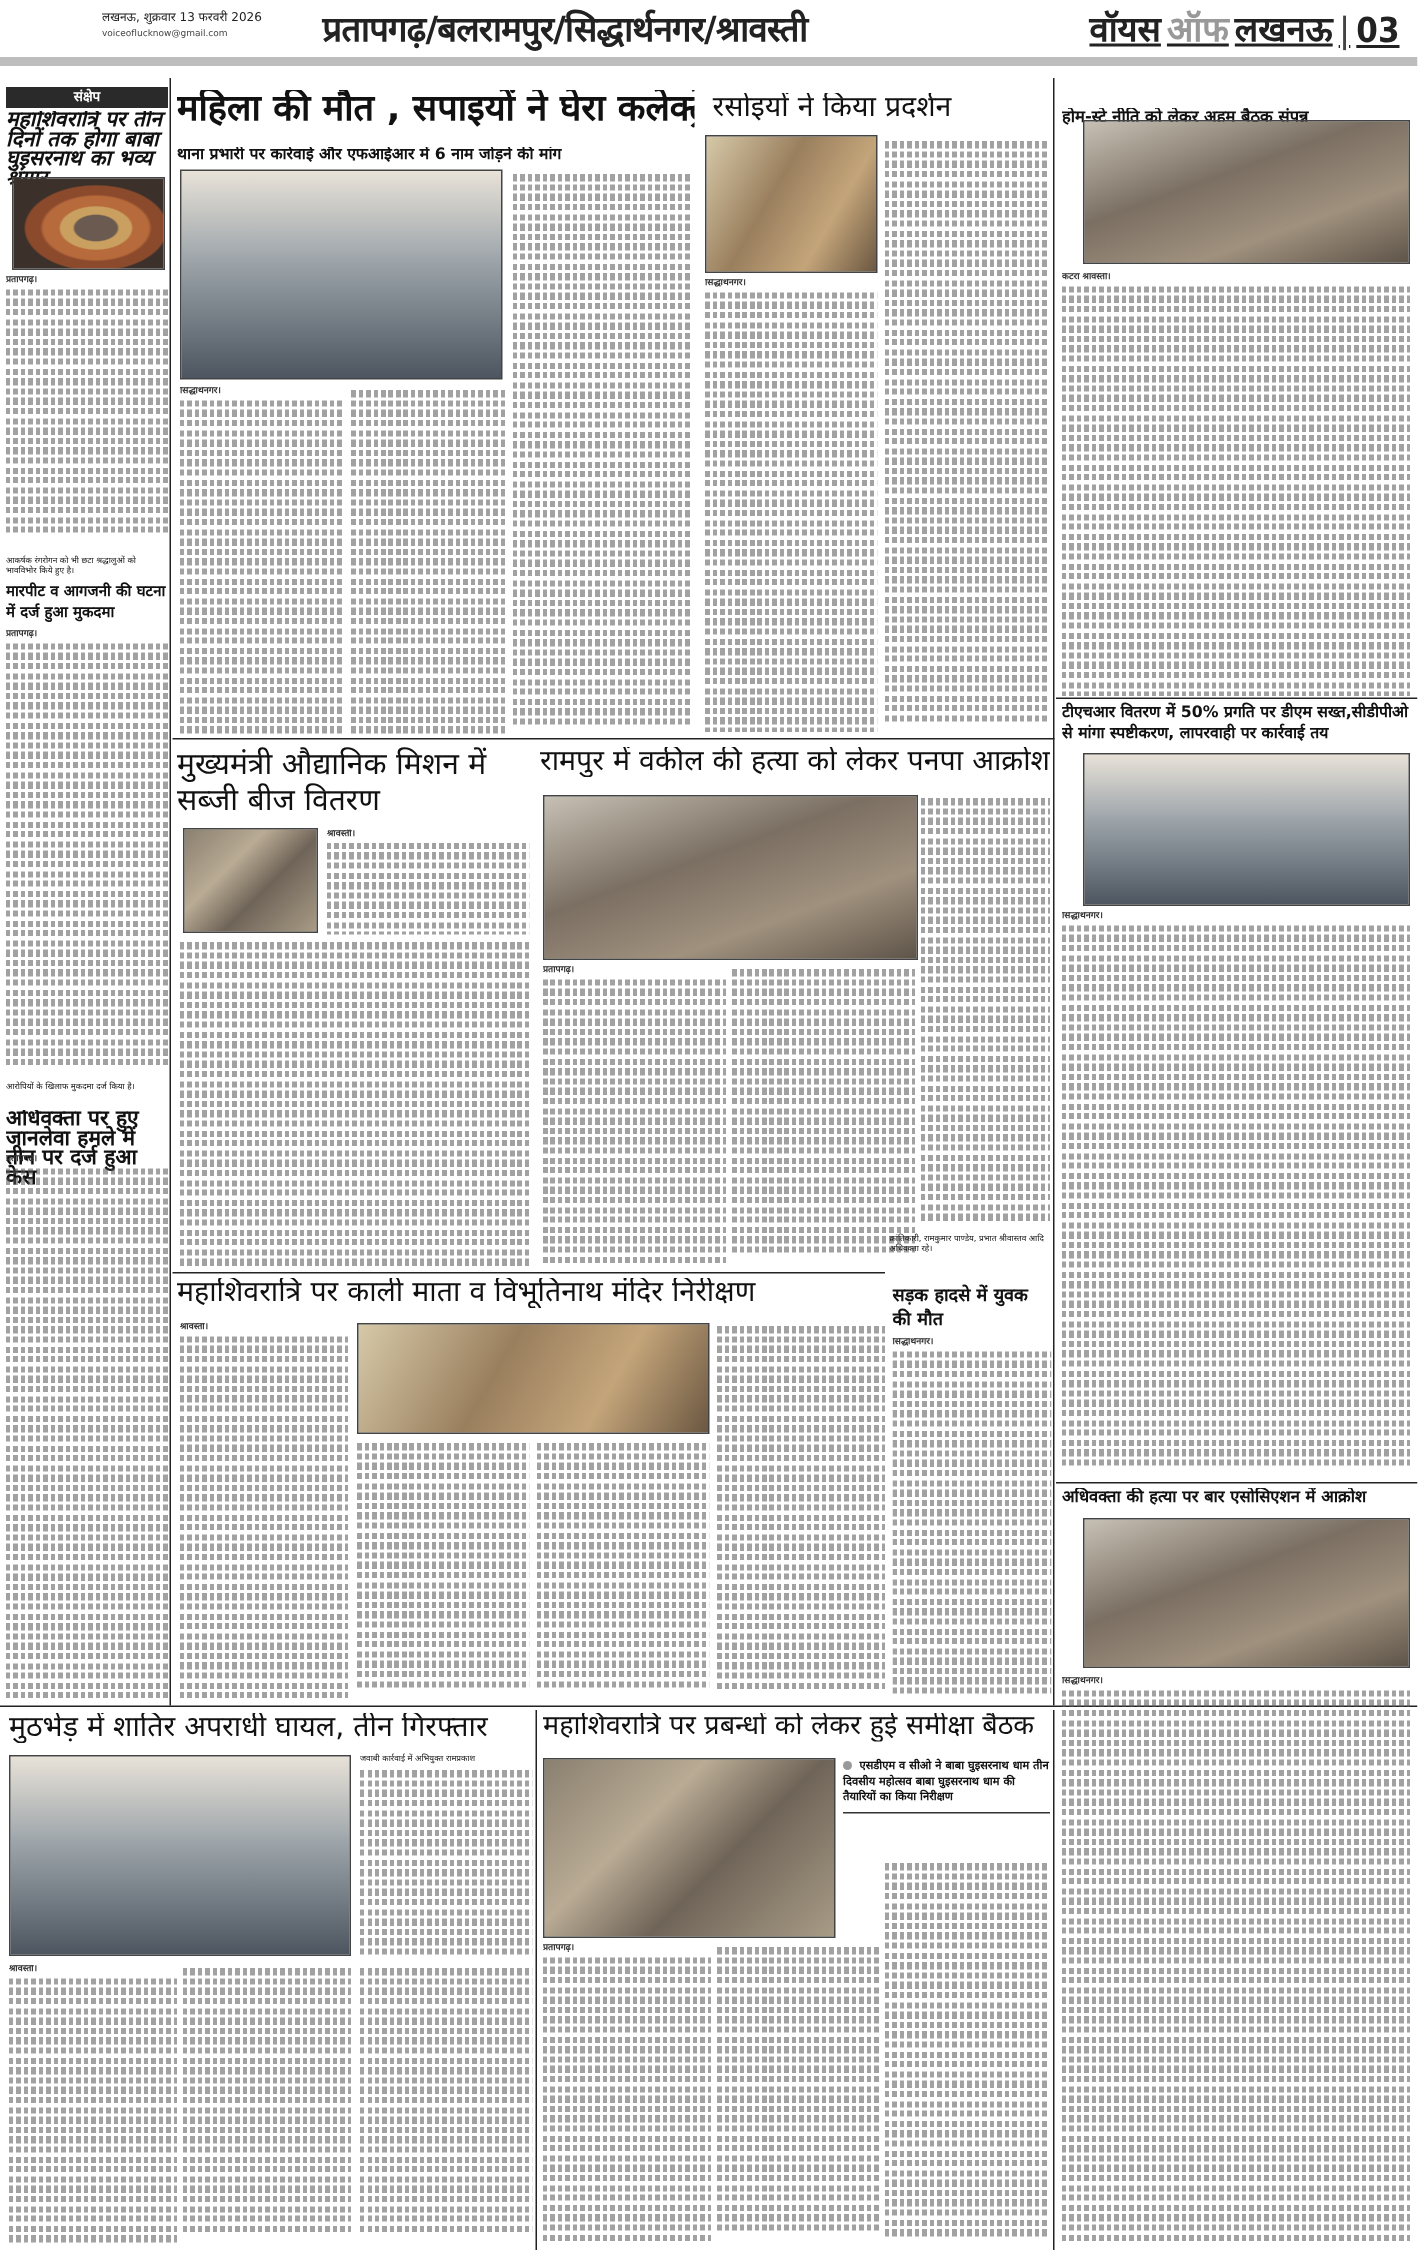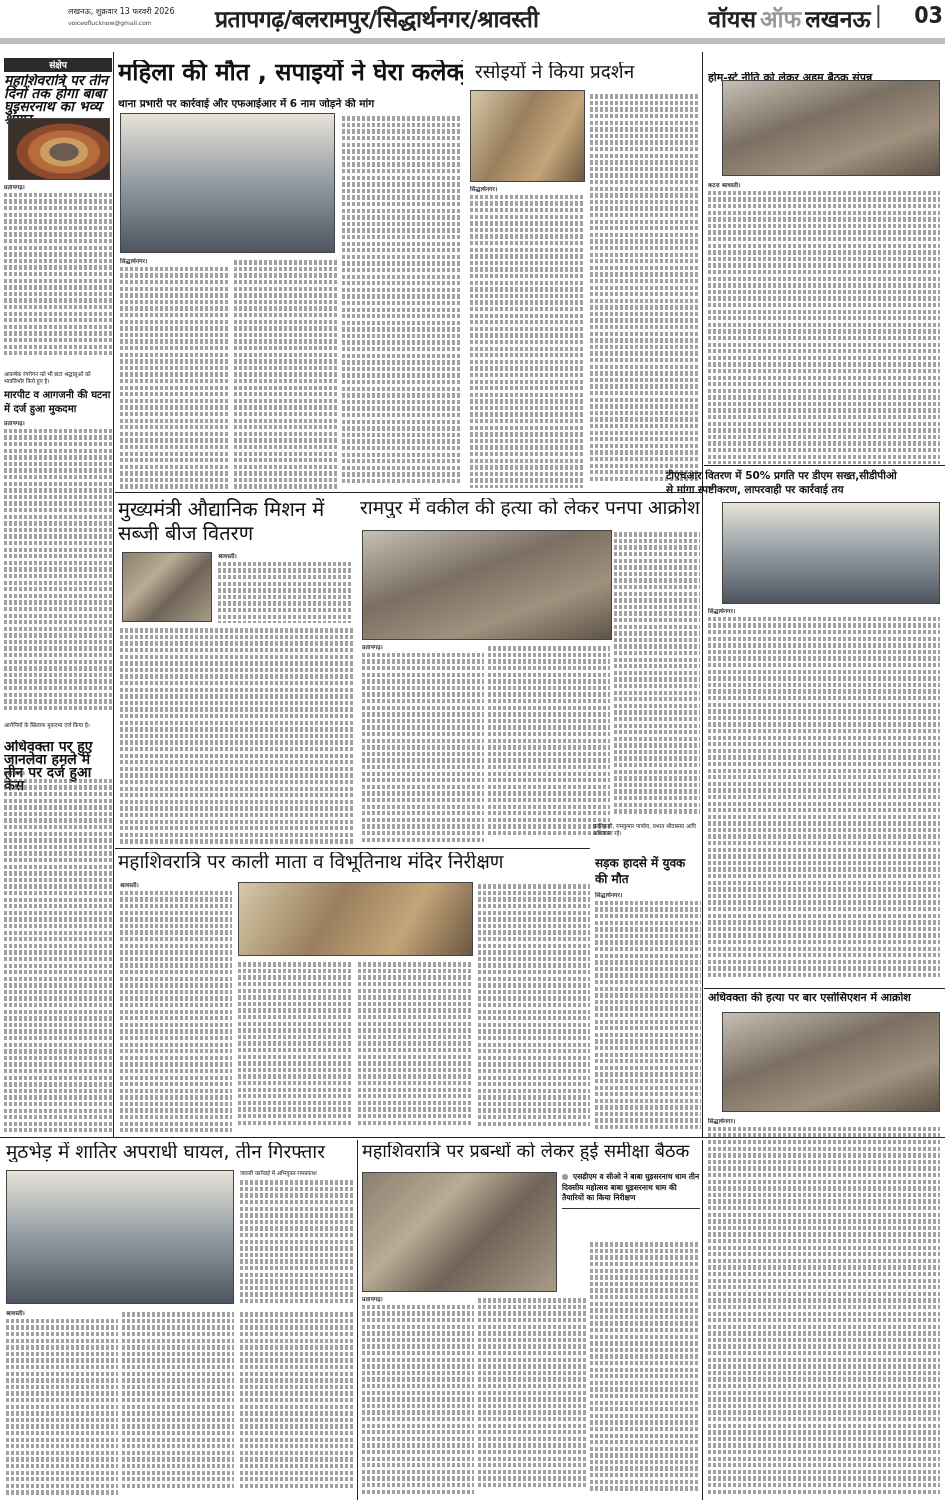--- a/index.html
+++ b/index.html
@@ -1,24 +1,24 @@
 <!DOCTYPE html>
 <html><head>
 <meta charset="utf-8">
 <style>
   * { box-sizing: border-box; margin: 0; padding: 0; }
   body { width: 945px; height: 1500px; background: #fff; font-family: "DejaVu Sans", sans-serif; color: #111; position: relative; overflow: hidden; }
   .abs { position: absolute; }
   .masthead-left { left: 20px; top: 6px; font-size: 8px; line-height: 11px; color: #222; margin-left: 48px; }
   .masthead-left .email { font-size: 6px; color: #444; }
   .masthead-center { left: 215px; top: 2px; font-size: 23px; font-weight: bold; letter-spacing: -0.5px; color: #222; }
-  .masthead-right { right: 2px; top: 2px; font-size: 23px; font-weight: bold; color: #222; display: flex; align-items: flex-start; gap: 4px; }
+  .masthead-right { right: 12px; top: 2px; font-size: 23px; font-weight: bold; color: #222; display: flex; align-items: flex-end; gap: 4px; text-decoration: underline; }
   .masthead-right .of { color: #999; }
   .masthead-right .sep { color: #444; font-weight: normal; }
-  .masthead-right .pg { font-family: "DejaVu Sans Condensed", "DejaVu Sans", sans-serif; margin-left: 28px; }
+  .masthead-right .pg { font-family: "DejaVu Sans Condensed", "DejaVu Sans", sans-serif; }
   .rule-grey { left: 0; top: 38px; width: 945px; height: 6px; background: #bdbdbd; }
   .colrule { background: #222; width: 1px; }
   .hrule { background: #222; height: 1px; }
   .text-block { overflow: hidden; font-size: 5px; line-height: 6.6px; color: #333; text-align: justify; }
   .text-block .ln { height: 6.6px; margin-bottom: 0; background: repeating-linear-gradient(90deg, #555 0 3px, transparent 3px 5px); opacity: 0.55; margin: 2.3px 0 0 0; height: 4.3px; }
   .headline { font-weight: bold; color: #111; line-height: 1.05; white-space: nowrap; overflow: hidden; }
   .headline.light { font-weight: normal; }
   .photo { background: linear-gradient(135deg, #8a8070 0%, #b9ab94 35%, #6f6458 60%, #a89c86 100%); border: 1px solid #444; }
   .photo.b { background: linear-gradient(160deg, #c7c0b4 0%, #7b6f63 40%, #a0917e 70%, #5e5449 100%); }
   .photo.c { background: linear-gradient(120deg, #d6c9a8 0%, #9a7f5e 40%, #c4a57a 70%, #6b5741 100%); }
@@ -372,21 +372,21 @@
     <div class="ln"></div>
     <div class="ln"></div>
     <div class="ln"></div>
     <div class="ln"></div>
     <div class="ln"></div>
     <div class="ln"></div>
     <div class="ln"></div>
 </div>
 <div class="abs" style="left:593px; top:823px; width:108px; font-size:5.5px; line-height:7px;">क्रांतिकारी, रामकुमार पाण्डेय, प्रभात श्रीवास्तव आदि अधिवक्ता रहे।</div>
 
-<div class="abs headline" style="left:666px; top:468px; width:235px; font-size:10.5px; white-space:normal; line-height:14px;">टीएचआर वितरण में 50% प्रगति पर डीएम सख्त,सीडीपीओ से मांगा स्पष्टीकरण, लापरवाही पर कार्रवाई तय</div>
+<div class="abs headline" style="left:708px; top:468px; width:235px; font-size:10.5px; white-space:normal; line-height:14px;">टीएचआर वितरण में 50% प्रगति पर डीएम सख्त,सीडीपीओ से मांगा स्पष्टीकरण, लापरवाही पर कार्रवाई तय</div>
 <div class="abs photo d" style="left:722px; top:502px; width:218px; height:102px;"></div>
 <div class="abs text-block" style="left:708px; top:608px; width:232px; height:378px;">
   <span style="font-weight:bold; font-size:6px;">सिद्धार्थनगर।</span>
   <div class="ln"></div><div class="ln"></div><div class="ln"></div><div class="ln"></div><div class="ln"></div><div class="ln"></div><div class="ln"></div><div class="ln"></div><div class="ln"></div><div class="ln"></div><div class="ln"></div><div class="ln"></div><div class="ln"></div><div class="ln"></div><div class="ln"></div><div class="ln"></div><div class="ln"></div><div class="ln"></div><div class="ln"></div><div class="ln"></div><div class="ln"></div><div class="ln"></div><div class="ln"></div><div class="ln"></div><div class="ln"></div><div class="ln"></div><div class="ln"></div><div class="ln"></div><div class="ln"></div><div class="ln"></div><div class="ln"></div><div class="ln"></div><div class="ln"></div><div class="ln"></div><div class="ln"></div><div class="ln"></div><div class="ln"></div><div class="ln"></div><div class="ln"></div><div class="ln"></div><div class="ln"></div><div class="ln"></div><div class="ln"></div><div class="ln"></div><div class="ln"></div><div class="ln"></div><div class="ln"></div><div class="ln"></div><div class="ln"></div><div class="ln"></div><div class="ln"></div><div class="ln"></div><div class="ln"></div><div class="ln"></div><div class="ln"></div>
 </div>
 
 <div class="abs hrule" style="left:115px; top:848px; width:475px;"></div>
 
 <div class="abs headline light" style="left:118px; top:852px; width:470px; font-size:19px;">महाशिवरात्रि पर काली माता व विभूतिनाथ मंदिर निरीक्षण</div>
 <div class="abs text-block" style="left:120px; top:882px; width:112px; height:250px;">

